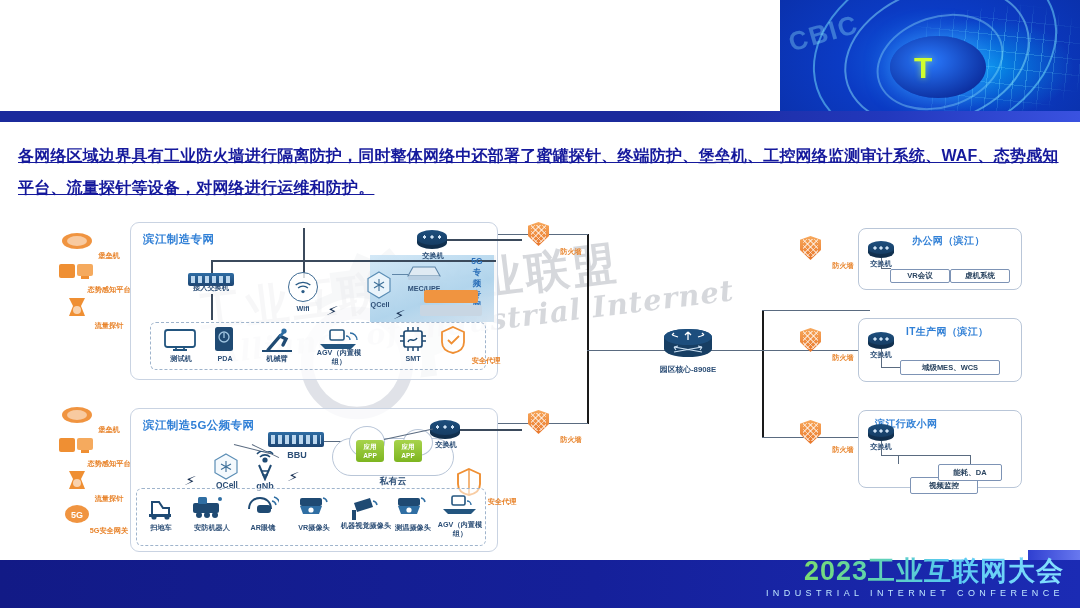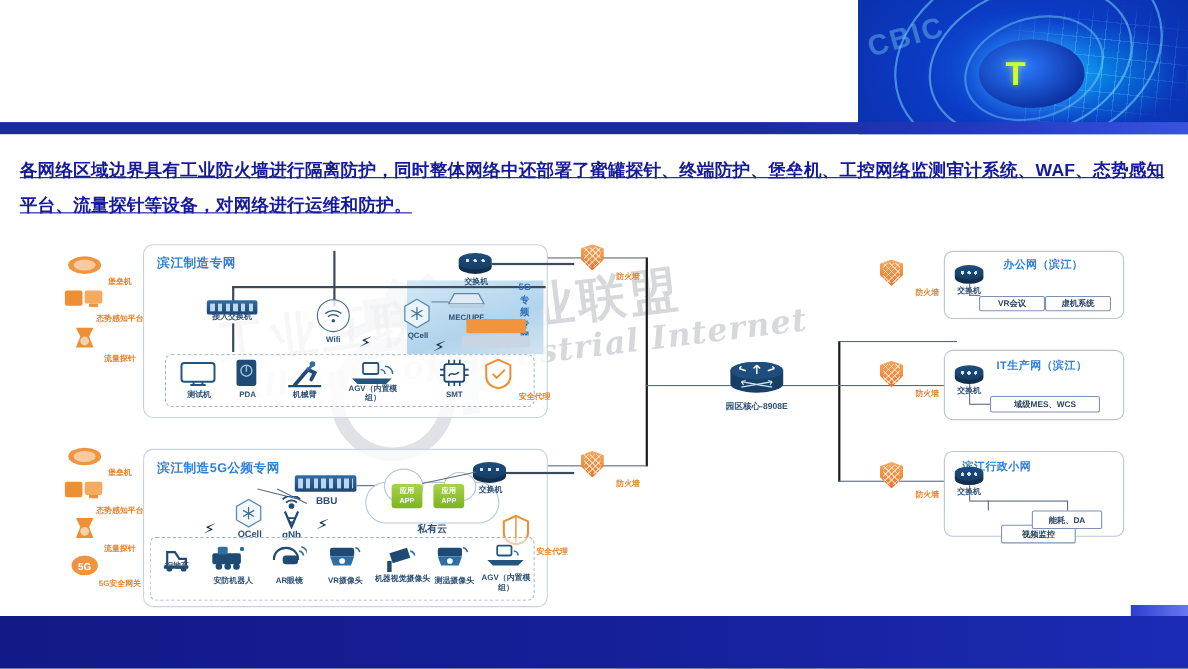--- a/index.html
+++ b/index.html
@@ -491,21 +491,21 @@
     <div class="sub-dashed" style="left:136px;top:278px;width:350px;height:58px;"></div>
 
     <div class="devico" style="left:145px;top:284px;width:30px;height:26px;">
       <svg viewBox="0 0 30 26" width="30" height="26">
           <path d="M4 20h22v3H4z" fill="#1f4a73"></path>
           <path d="M7 20V8h7l4 6h6v6" fill="none" stroke="#1f4a73" stroke-width="2"></path>
           <circle cx="9" cy="23" r="2.6" fill="#1f4a73"></circle>
           <circle cx="22" cy="23" r="2.6" fill="#1f4a73"></circle>
         </svg>
     </div>
-    <div class="lbl" style="left:140px;top:299px;width:42px;">扫地车</div>
+    <div class="lbl" style="left:140px;top:313px;width:42px;">扫地车</div>
 
     <div class="devico" style="left:190px;top:283px;width:36px;height:28px;">
       <svg viewBox="0 0 36 28" width="36" height="28">
           <rect x="3" y="10" width="26" height="10" rx="2" fill="#1f4a73"></rect>
           <rect x="8" y="4" width="9" height="7" rx="1.5" fill="#2f6ea3"></rect>
           <circle cx="9" cy="22" r="3" fill="#1f4a73"></circle>
           <circle cx="17" cy="22" r="3" fill="#1f4a73"></circle>
           <circle cx="25" cy="22" r="3" fill="#1f4a73"></circle>
           <circle cx="30" cy="6" r="2" fill="#2f6ea3"></circle>
         </svg>
@@ -626,14 +626,18 @@
     <div class="wbox" style="left:866px;top:267px;width:68px;height:17px;margin-left:44px;">视频监控</div>
     <div class="wbox" style="left:938px;top:254px;width:64px;height:17px;">能耗、DA</div>
     <div class="ln v" style="left:881px;top:231px;height:14px;"></div>
     <div class="ln h" style="left:881px;top:245px;width:89px;"></div>
     <div class="ln v" style="left:898px;top:245px;height:9px;"></div>
     <div class="ln v" style="left:970px;top:245px;height:9px;"></div>
   </div>
 
   <div class="footer-accent"></div>
   <div class="footer-band"></div>
+  <div class="flogo">
+    <div class="flogo-main">2023工业互联网大会</div>
+    <div class="flogo-sub">INDUSTRIAL INTERNET CONFERENCE</div>
+  </div>
 
 </div>
 
 </body></html>

